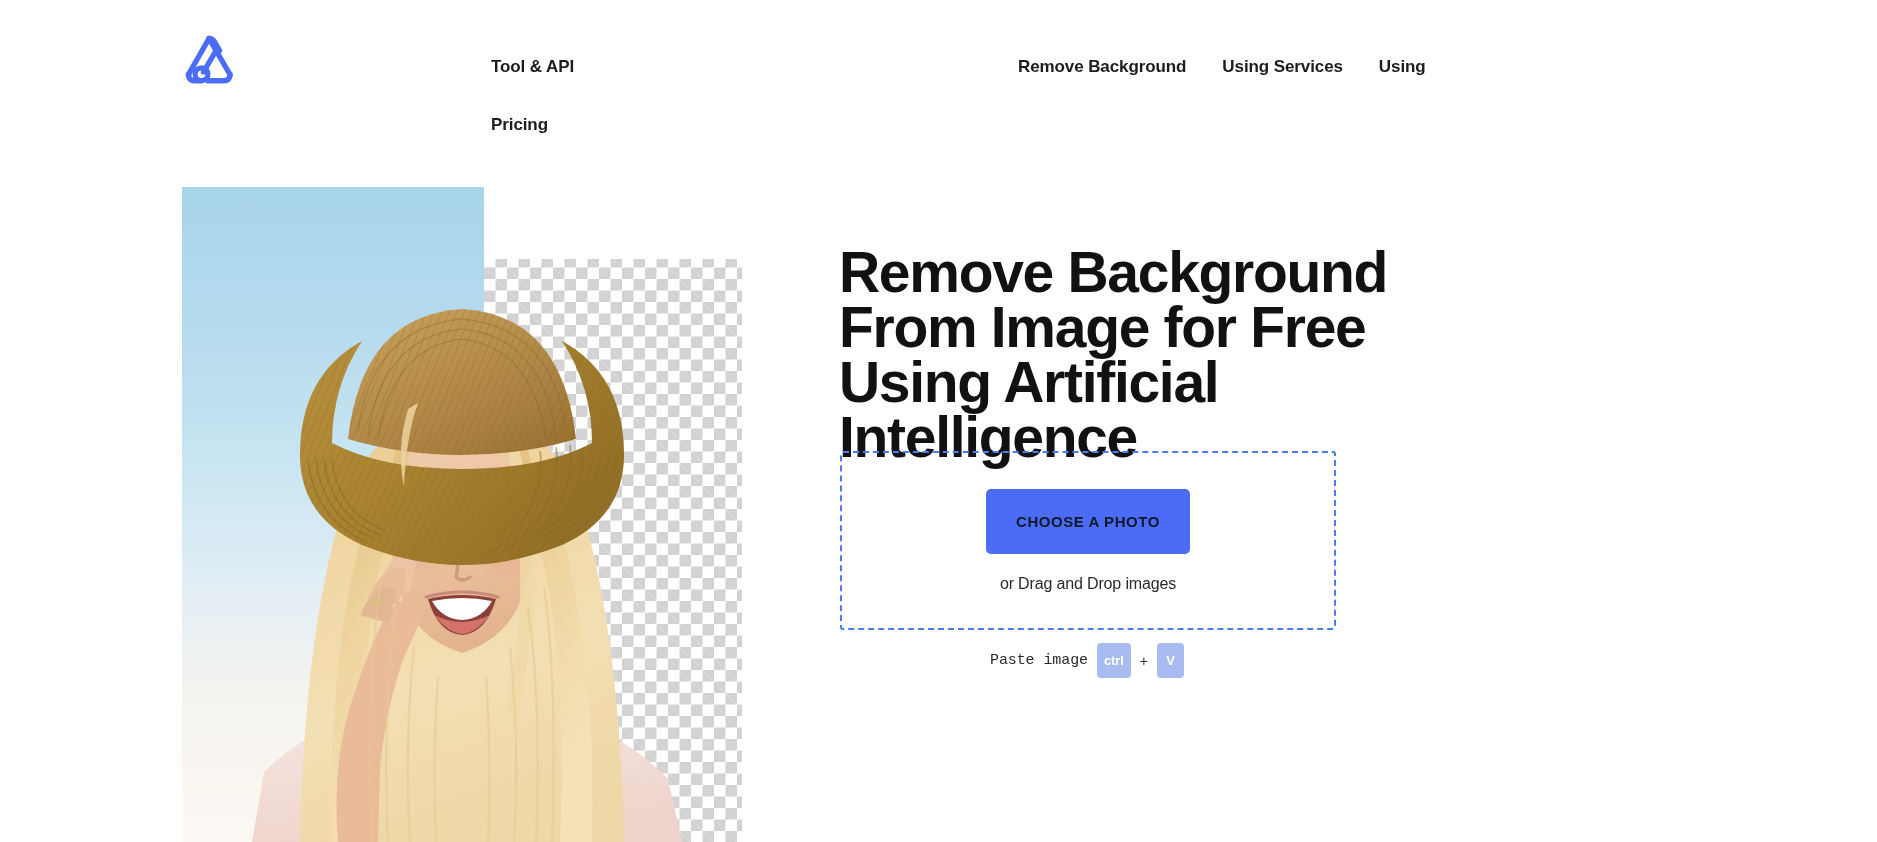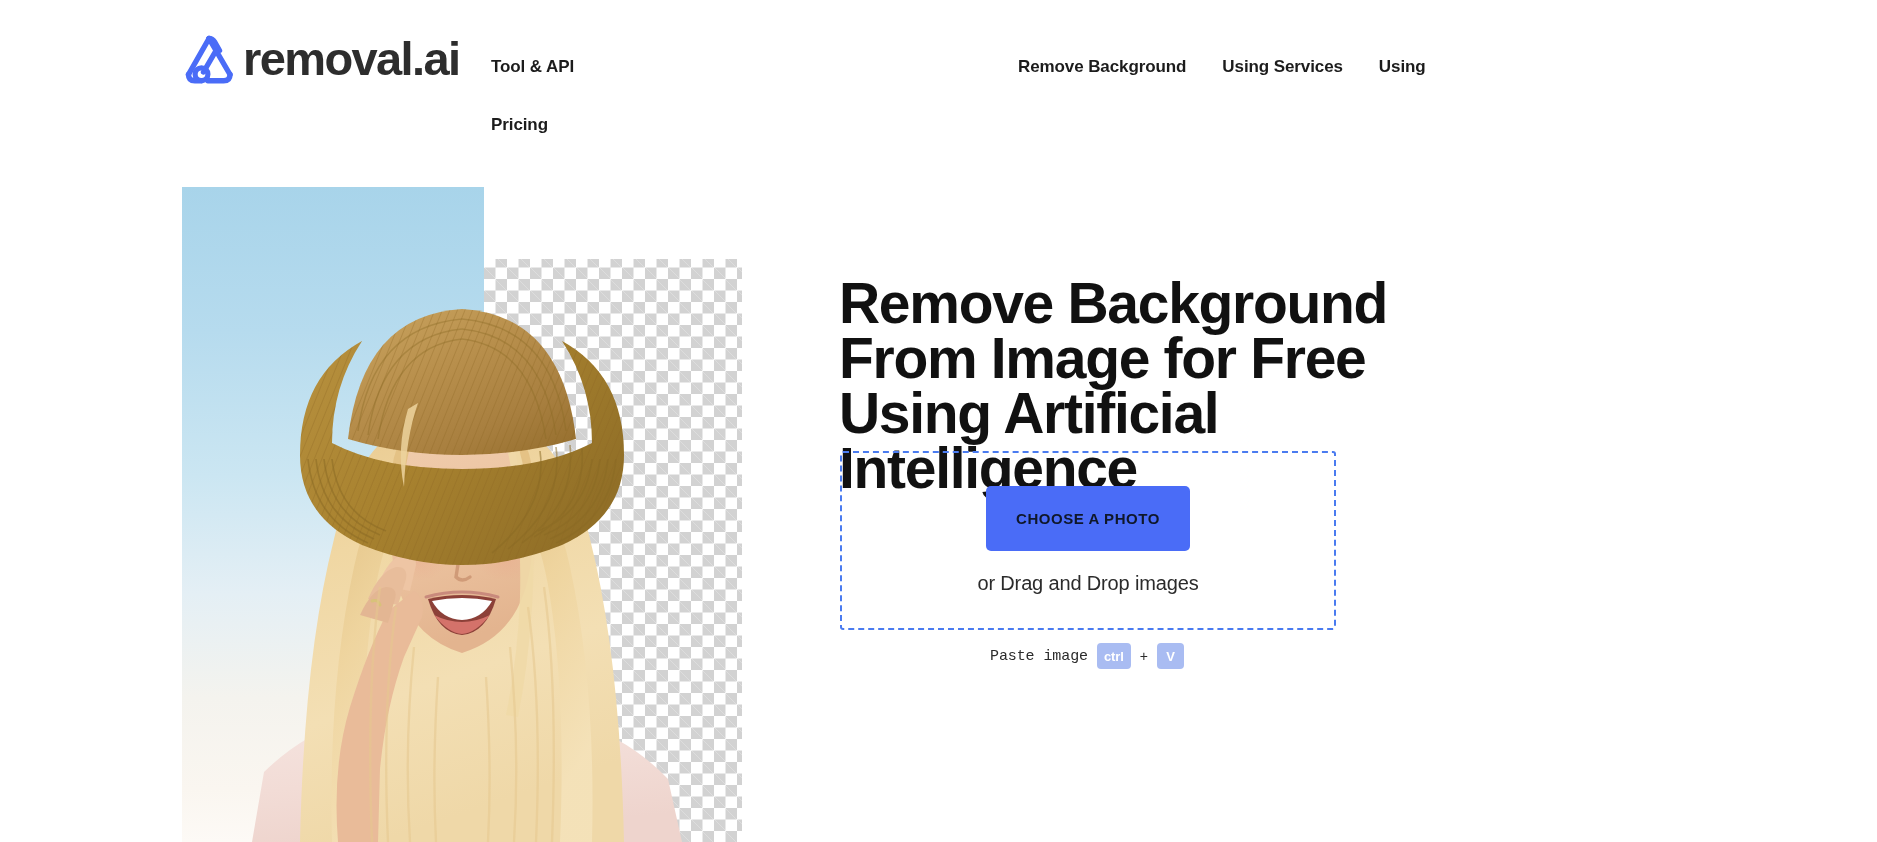--- a/index.html
+++ b/index.html
@@ -153,21 +153,20 @@
   .headline {
     position: absolute;
     left: 0;
     top: 123px;
     width: 560px;
     font-size: 57px;
     line-height: 55px;
     font-weight: 700;
     letter-spacing: -1.3px;
     color: #111111;
-    margin-top: 31px;
   }
 
   .dropzone {
     position: absolute;
     left: 1px;
     top: 329px;
     width: 496px;
     height: 179px;
     border: 2px dashed #4a7bf0;
     border-radius: 3px;
@@ -190,21 +189,21 @@
     letter-spacing: 0.55px;
     cursor: pointer;
     font-family: "Liberation Sans", sans-serif;
     display: flex;
     align-items: center;
     justify-content: center;
   }
 
   .drag-text {
     margin-top: 21px;
-    font-size: 20px;
+    font-size: 16px;
     color: #2b2b2b;
     letter-spacing: -0.15px;
   }
 
   .paste-row {
     position: absolute;
     left: 0;
     top: 521px;
     width: 496px;
     display: flex;
@@ -216,21 +215,21 @@
     font-size: 15px;
     color: #2b2b2b;
     letter-spacing: -0.1px;
     font-family: Liberation Mono, monospace;
   }
   .kbd {
     display: inline-flex;
     align-items: center;
     justify-content: center;
     min-width: 27px;
-    height: 26px;
+    height: 35px;
     padding: 0 7px;
     background: #a9bcf2;
     border-radius: 4px;
     color: #ffffff;
     font-size: 13px;
     font-weight: 700;
     letter-spacing: -0.1px;
   }
   .plus {
     font-size: 14px;
@@ -250,21 +249,20 @@
         <g fill="none" stroke="#4a6cf7" stroke-width="5.4" stroke-linecap="round" stroke-linejoin="round">
           <path d="M28 7.5 L49 43.5"></path>
           <path d="M28 7.5 L7.5 43.5"></path>
           <path d="M28 7.5 Q31.5 7.5 33.6 11 L38.5 19.5"></path>
           <path d="M34.5 20.5 L22.5 41"></path>
         </g>
         <circle cx="20.5" cy="43.2" r="6.4" fill="none" stroke="#4a6cf7" stroke-width="5.2"></circle>
         <path d="M7.5 43.5 Q7.5 49.8 13.8 49.8 L20.5 49.8" fill="none" stroke="#4a6cf7" stroke-width="5.4" stroke-linecap="round"></path>
         <path d="M49 43.5 Q49 49.8 42.7 49.8 L26.9 49.8" fill="none" stroke="#4a6cf7" stroke-width="5.4" stroke-linecap="round"></path>
       </svg>
-      <span class="logo-text">removal.ai</span>
     </a>
 
     <nav class="nav-left">
       <span class="nav-item">Tool &amp; API</span>
       <span class="nav-item">Pricing</span>
     </nav>
 
     <nav class="nav-right">
       <span class="nav-item">Remove Background</span>
       <span class="nav-item">Using Services</span>

